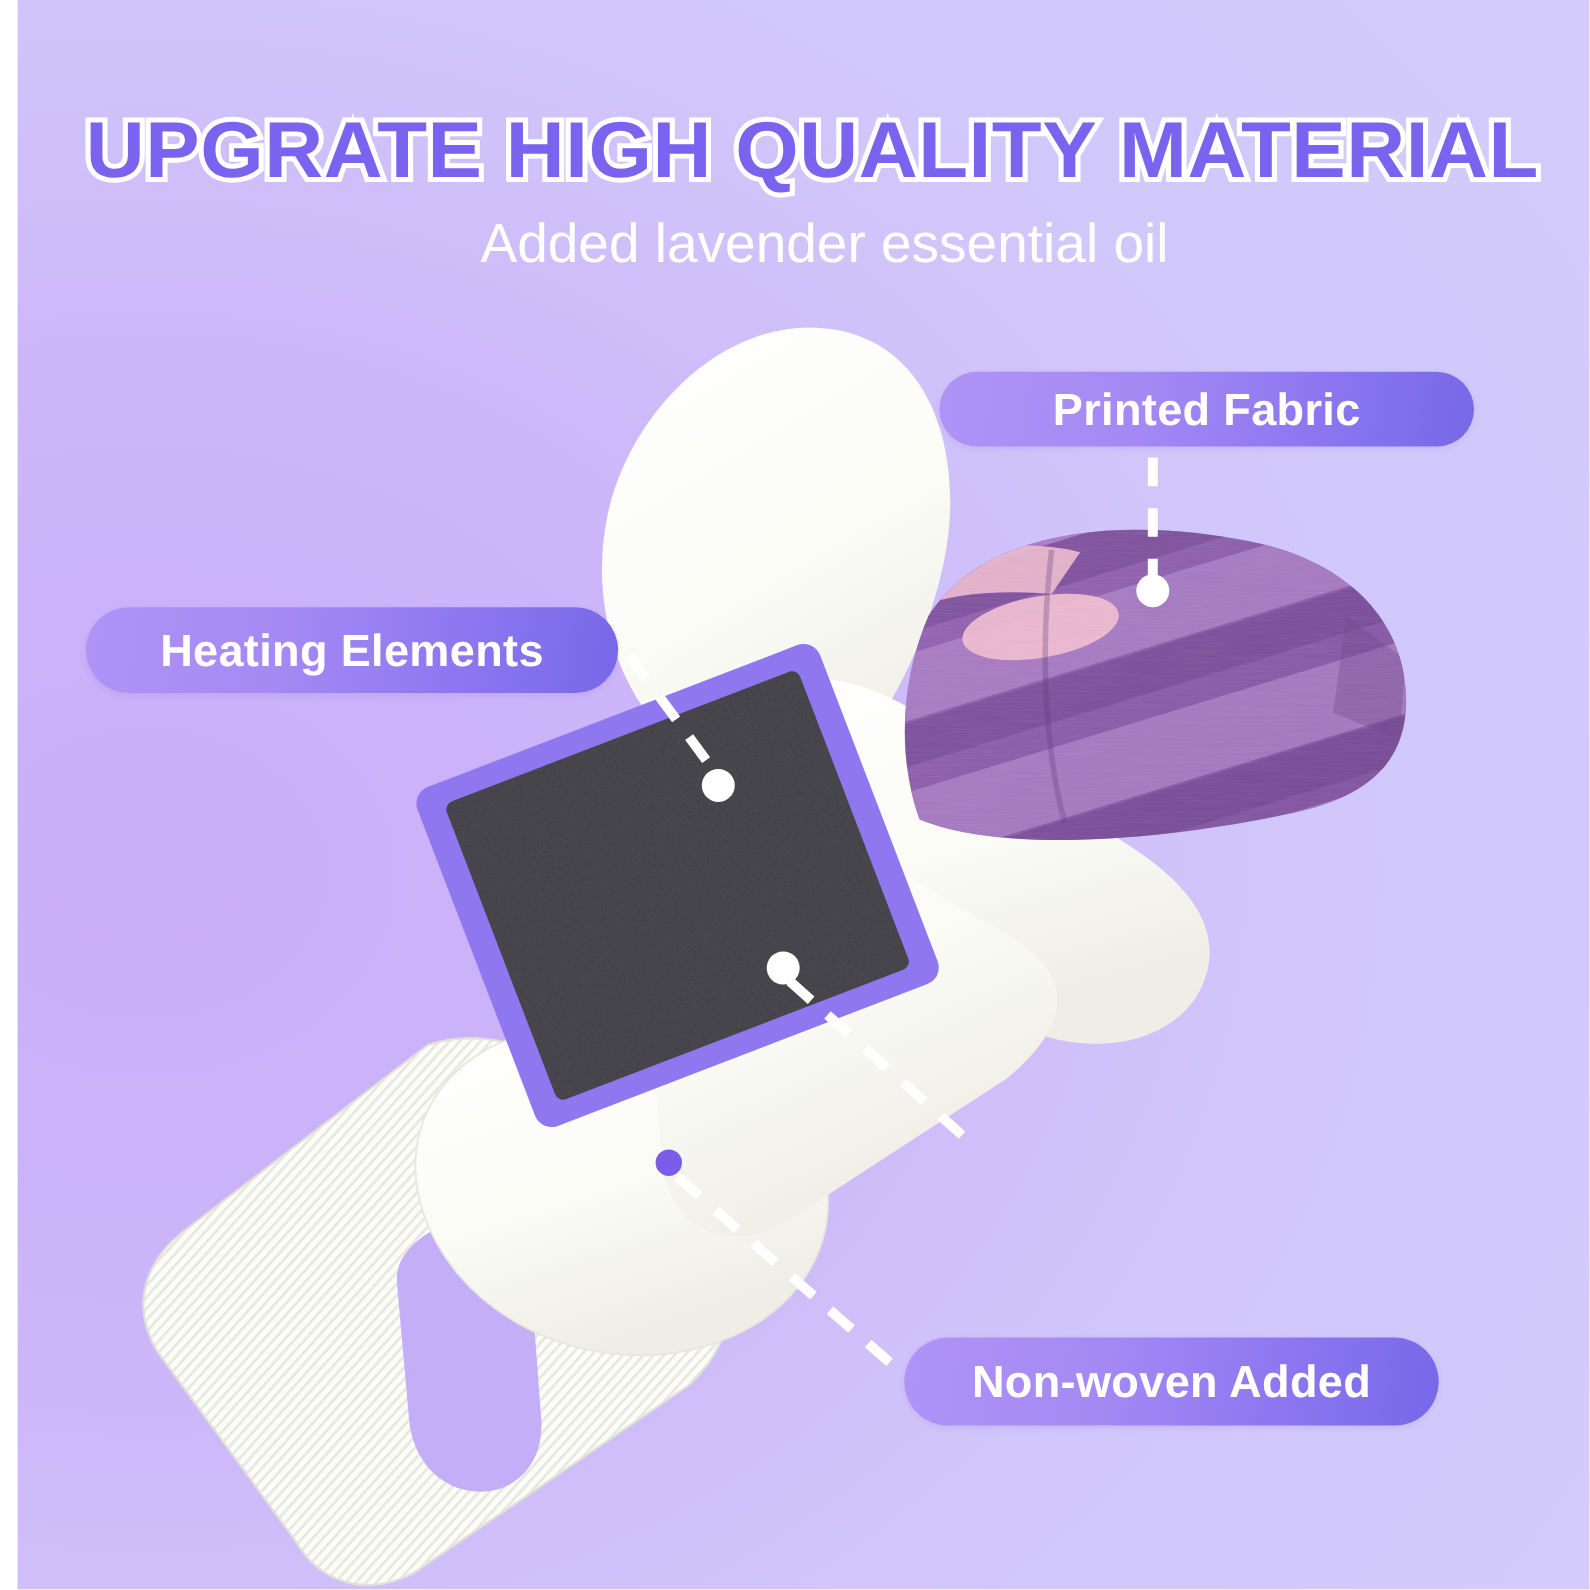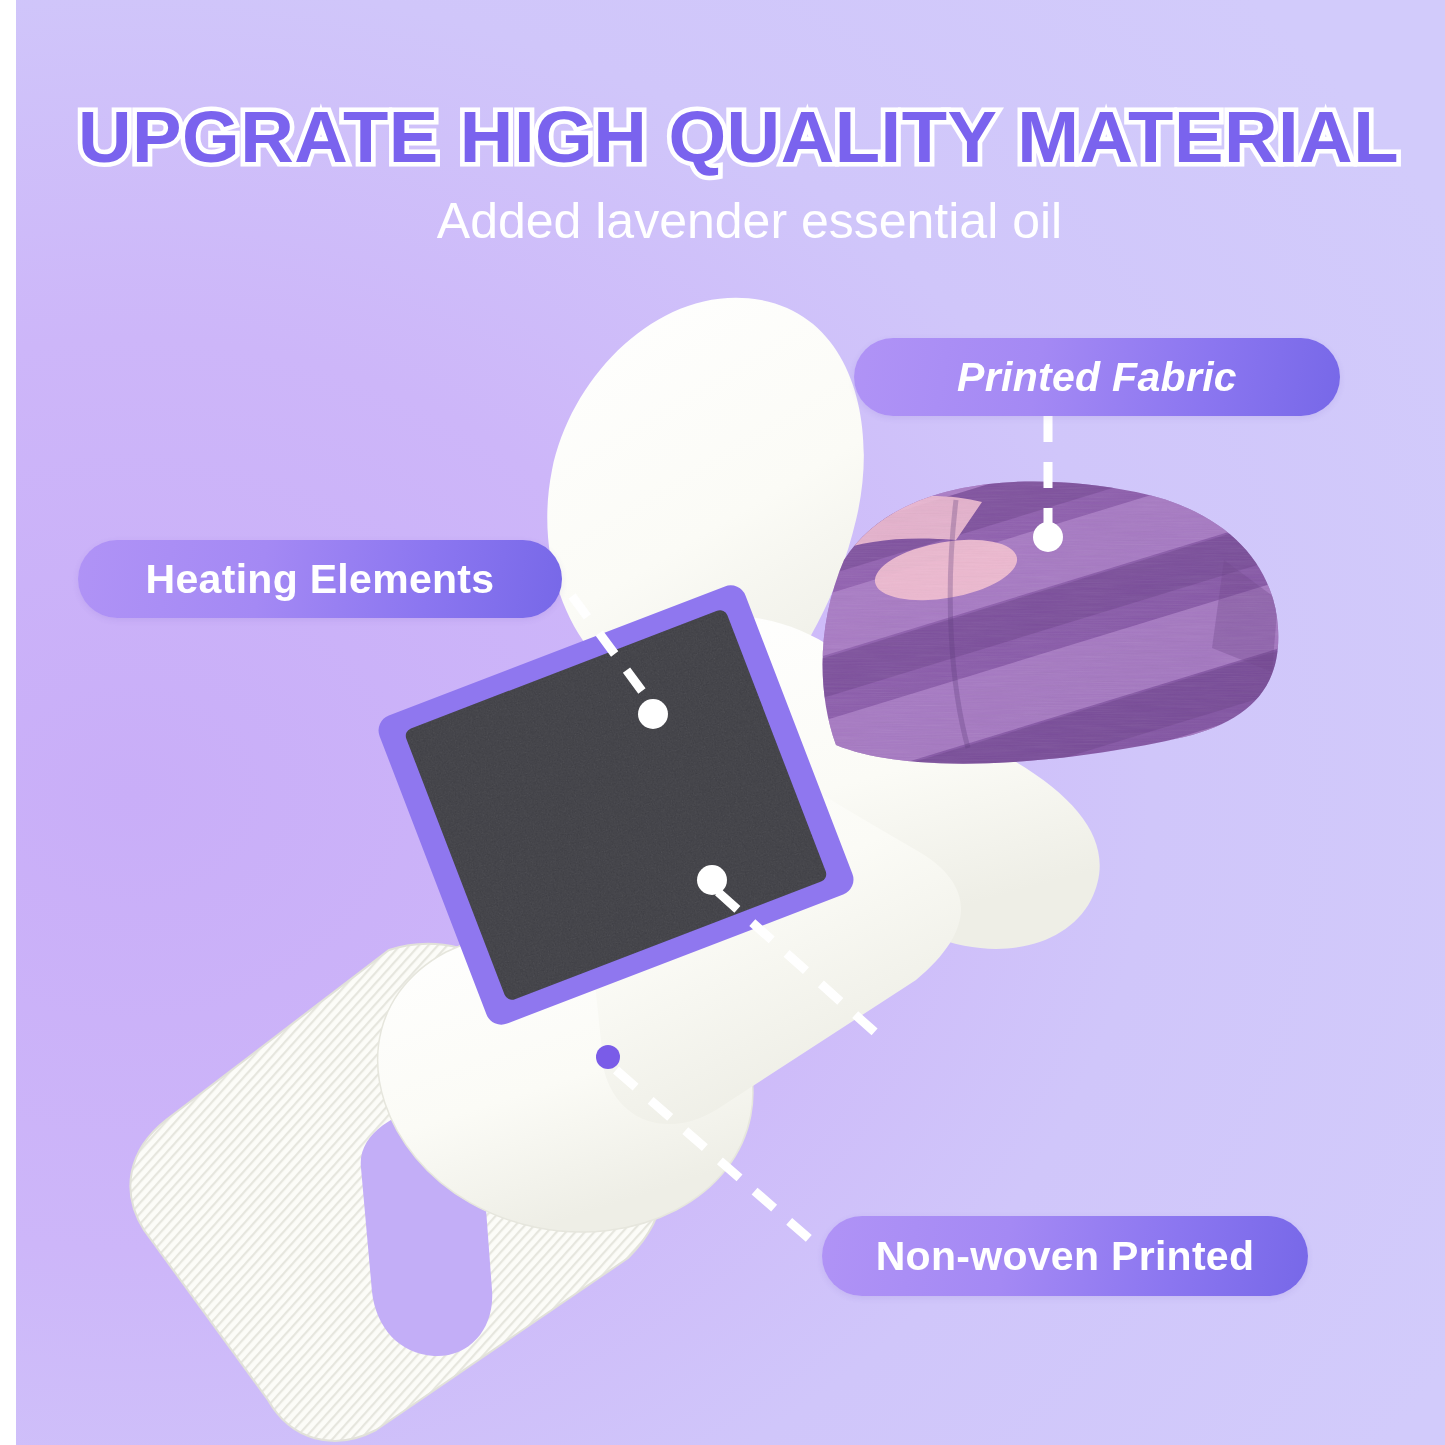--- a/index.html
+++ b/index.html
@@ -51,22 +51,22 @@
     justify-content:center;
     border-radius:999px;
     background:linear-gradient(100deg, #b093f6 0%, #a489f4 38%, #8b76f0 72%, #7768e8 100%);
     color:#ffffff;
     font-weight:bold;
     font-size:41px;
     letter-spacing:0.3px;
     white-space:nowrap;
     box-shadow:0 2px 6px rgba(90,60,170,0.10);
   }
-  #pill-printed   { left:838px;  top:338px;  width:486px; height:78px;font-style:italic; }
-  #pill-heating   { left:62px;   top:540px;  width:484px; height:78px; }
+  #pill-printed   { left:838px;  top:338px;  width:486px; height:68px; }
+  #pill-heating   { left:62px;   top:552px;  width:484px; height:78px; }
   #pill-lavender  { left:862px;  top:1002px; width:482px; height:80px; }
   #pill-nonwoven  { left:806px;  top:1216px; width:486px; height:80px; }
 
   
   #connectors { position:absolute; inset:0; width:1445px; height:1445px; }
 
   
   #product { position:absolute; inset:0; width:1445px; height:1445px; }
 </style>
 </head>
@@ -236,16 +236,16 @@
   <div class="pill" id="pill-printed">
     <span>Printed Fabric</span>
   </div>
 
   <div class="pill" id="pill-heating">
     <span>Heating Elements</span>
   </div>
 
 
   <div class="pill" id="pill-nonwoven">
-    <span>Non-woven Printed</span>
+    <span>Non-woven Added</span>
   </div>
 
 </div>
 
 </body></html>

